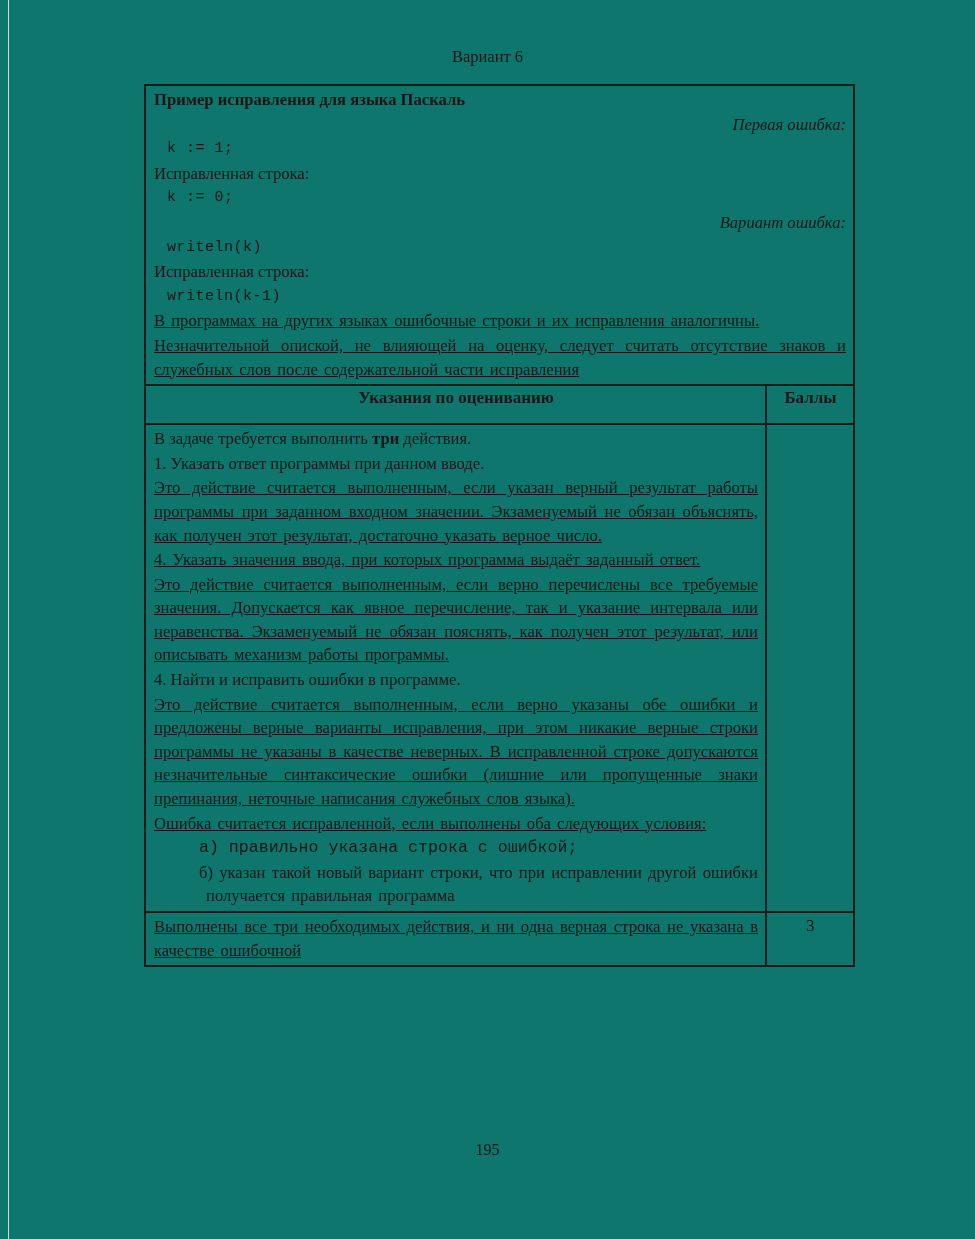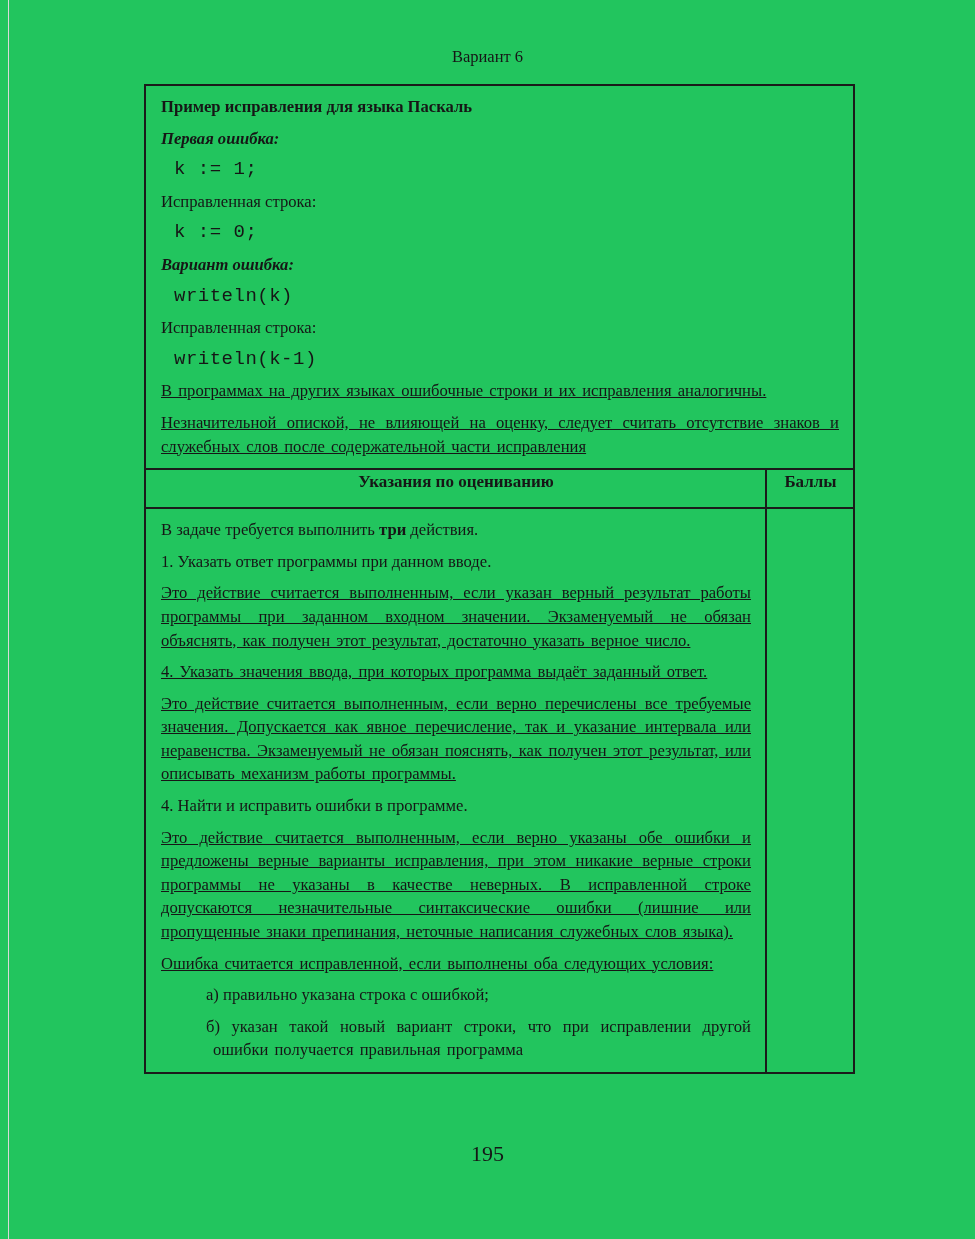--- a/index.html
+++ b/index.html
@@ -4,21 +4,21 @@
 <style>
   html, body {
     margin: 0;
     padding: 0;
     background: #ffffff;
   }
   .sheet {
     position: relative;
     width: 975px;
     height: 1239px;
-    background: #22c55e;
+    background: #0f766e;
     font-family: "Liberation Serif", "DejaVu Serif", serif;
     color: #161616;
     overflow: hidden;
   }
   .scan-edge {
     position: absolute;
     left: 8px;
     top: 0;
     width: 1px;
     height: 100%;
@@ -41,50 +41,50 @@
     border-collapse: collapse;
     table-layout: fixed;
   }
   .doc-table td {
     border: 2px solid #1b1b1b;
     vertical-align: top;
     padding: 1px 6px 2px 7px;
     font-size: 16.6px;
     line-height: 23.6px;
   }
-  .doc-table p { margin: 8px; }
+  .doc-table p { margin: 1px; }
   .p-title { font-weight: bold; }
-  .p-errlabel { font-weight: bold; font-style: italic; }
+  .p-errlabel { font-weight: normal; font-style: italic; text-align: right; }
   .p-code {
     font-family: "Liberation Mono", "DejaVu Sans Mono", monospace;
-    font-size: 19px;
+    font-size: 15px;
     padding-left: 13px;
     letter-spacing: 0.5px;
   }
   .p-just { text-align: justify; word-spacing: 2px; text-decoration: underline; }
-  .p-cond-a { padding-left: 45px; }
+  .p-cond-a { padding-left: 45px; font-family: Liberation Mono, monospace; }
   .p-cond-b { padding-left: 52px; text-indent: -7px; text-align: justify; word-spacing: 2px; }
   .hdr-row td {
     font-weight: bold;
     text-align: center;
     font-size: 17px;
     padding-top: 0;
     padding-bottom: 12px;
     line-height: 24px;
     height: 25px;
   }
   .pts-cell { text-align: center; }
   .score-row td { height: 48px; }
   .page-footer {
     position: absolute;
     top: 1141px;
     left: 0;
     width: 975px;
     text-align: center;
-    font-size: 22px;
+    font-size: 16px;
   }
 </style>
 </head>
 <body>
 
 <div class="sheet">
   <div class="scan-edge"></div>
 
   <div class="page-header">Вариант 6</div>
 
@@ -125,18 +125,24 @@
         <p class="p-just">Это действие считается выполненным, если верно перечислены все требуемые значения. Допускается как явное перечисление, так и указание интервала или неравенства. Экзаменуемый не обязан пояснять, как получен этот результат, или описывать механизм работы программы.</p>
         <p>4. Найти и исправить ошибки в программе.</p>
         <p class="p-just">Это действие считается выполненным, если верно указаны обе ошибки и предложены верные варианты исправления, при этом никакие верные строки программы не указаны в качестве неверных. В исправленной строке допускаются незначительные синтаксические ошибки (лишние или пропущенные знаки препинания, неточные написания служебных слов языка).</p>
         <p class="p-just">Ошибка считается исправленной, если выполнены оба следующих условия:</p>
         <p class="p-cond-a">а) правильно указана строка с ошибкой;</p>
         <p class="p-cond-b">б) указан такой новый вариант строки, что при исправлении другой ошибки получается правильная программа</p>
       </td>
       <td></td>
     </tr>
 
+    <tr class="score-row">
+      <td>
+        <p class="p-just">Выполнены все три необходимых действия, и ни одна верная строка не указана в качестве ошибочной</p>
+      </td>
+      <td class="pts-cell">3</td>
+    </tr>
 
   </tbody>
     </table>
 
   <div class="page-footer">195</div>
 </div>
 
 </body></html>

